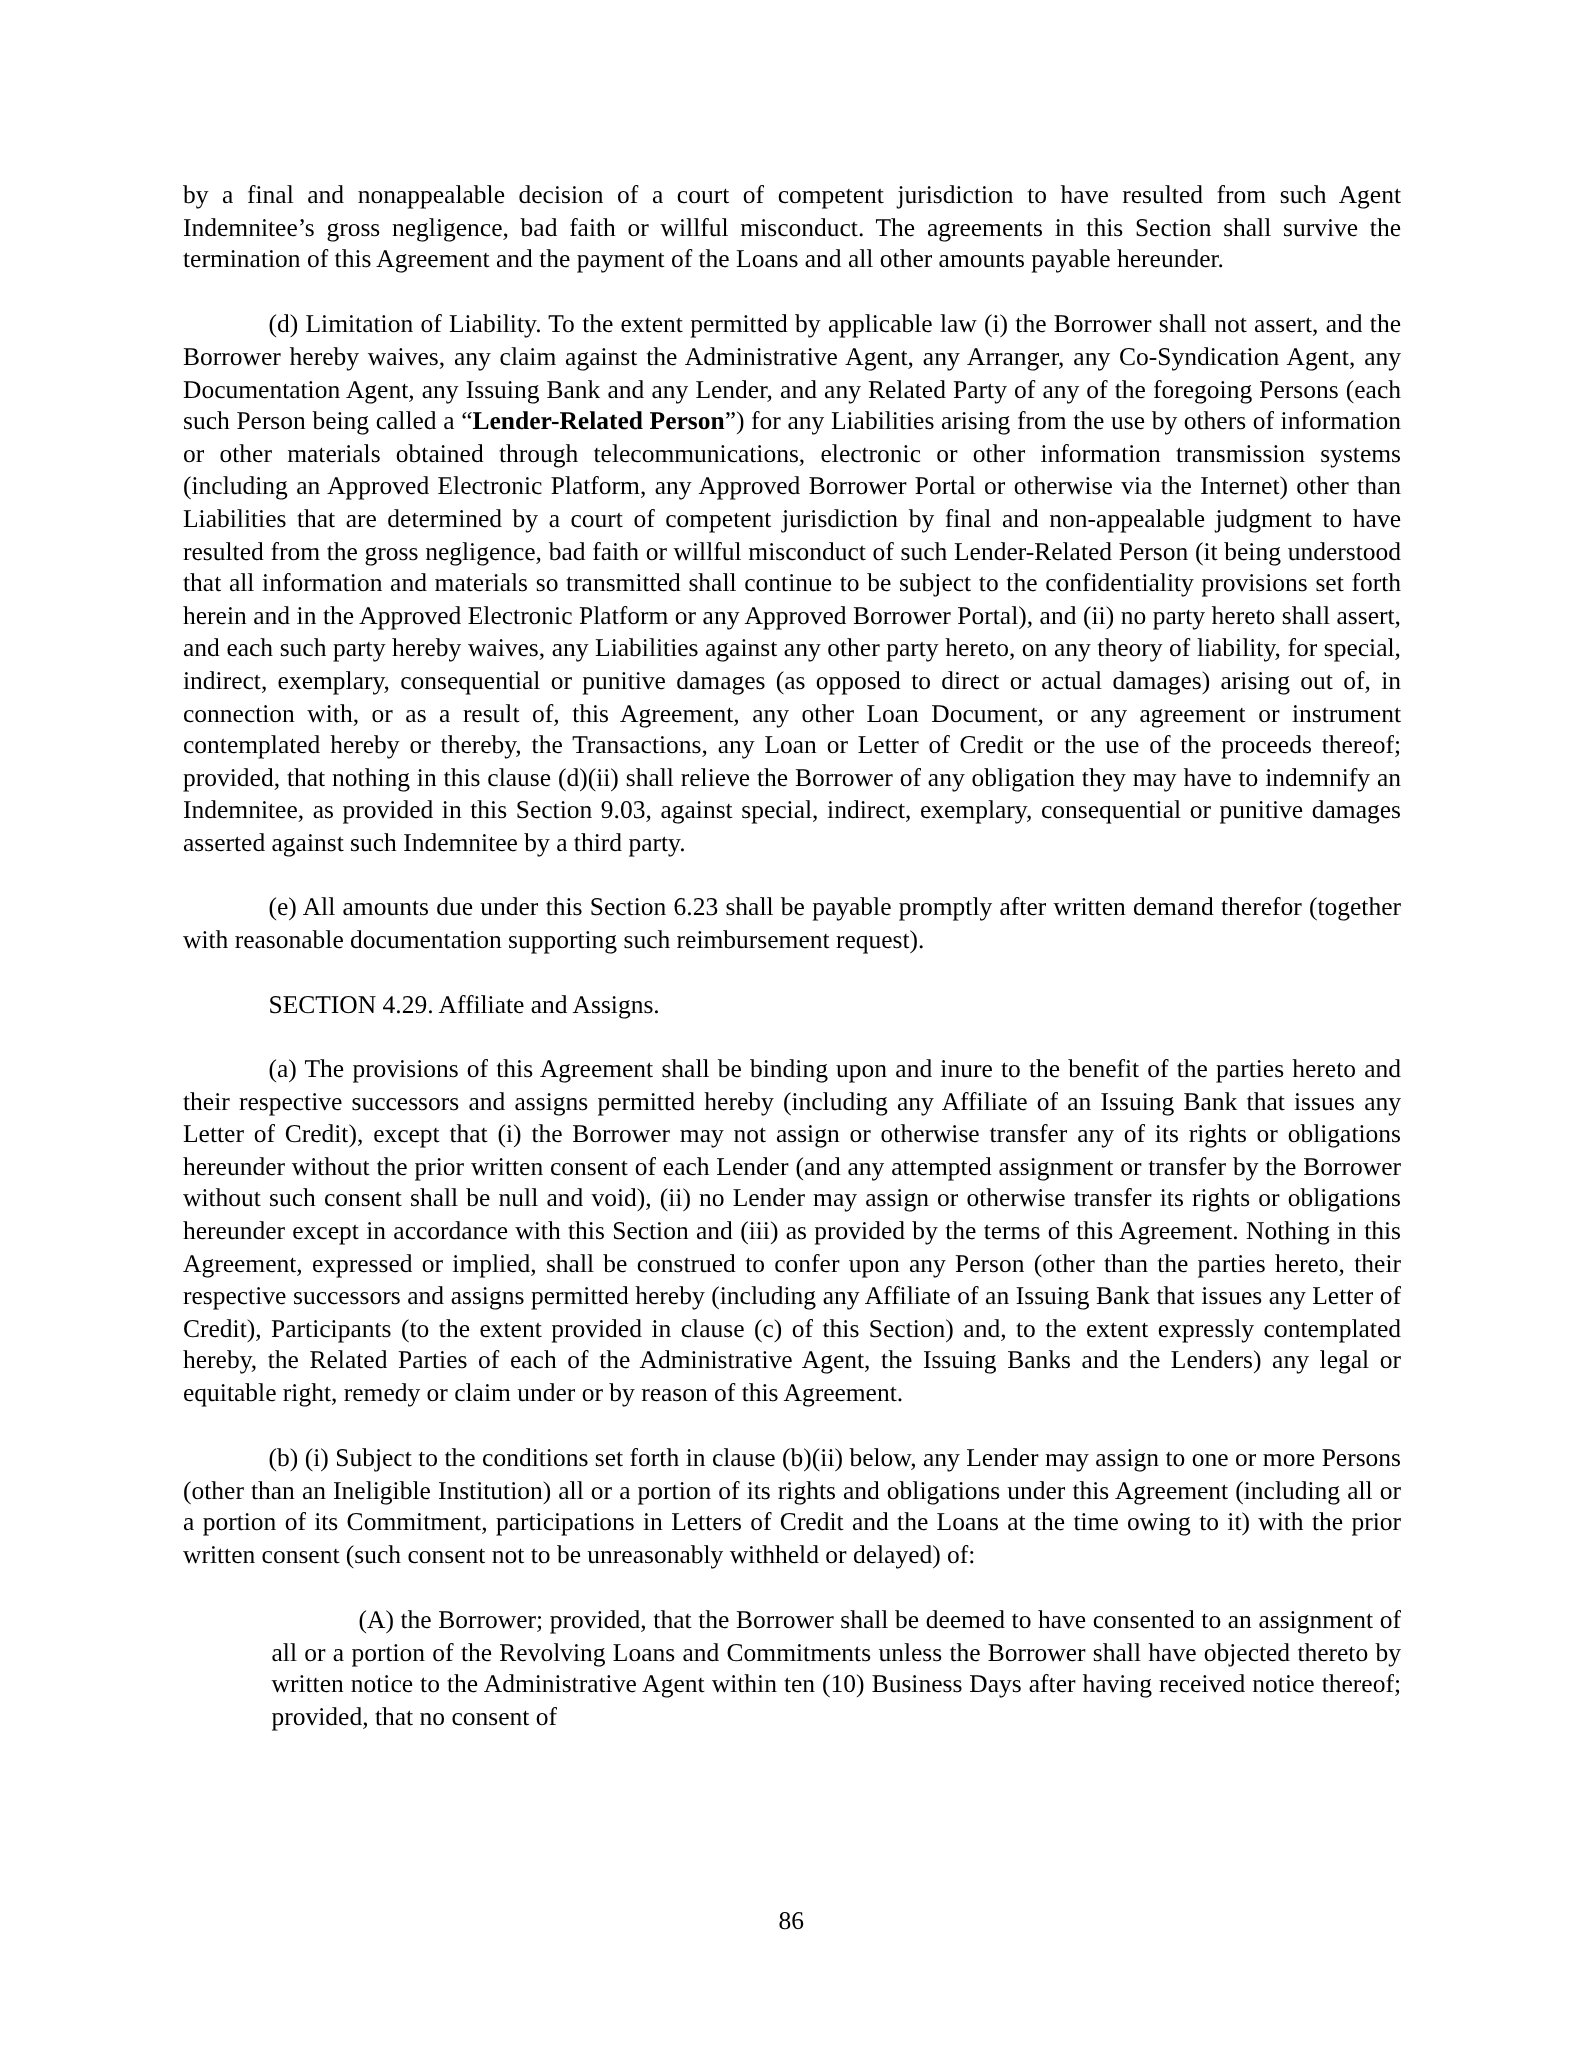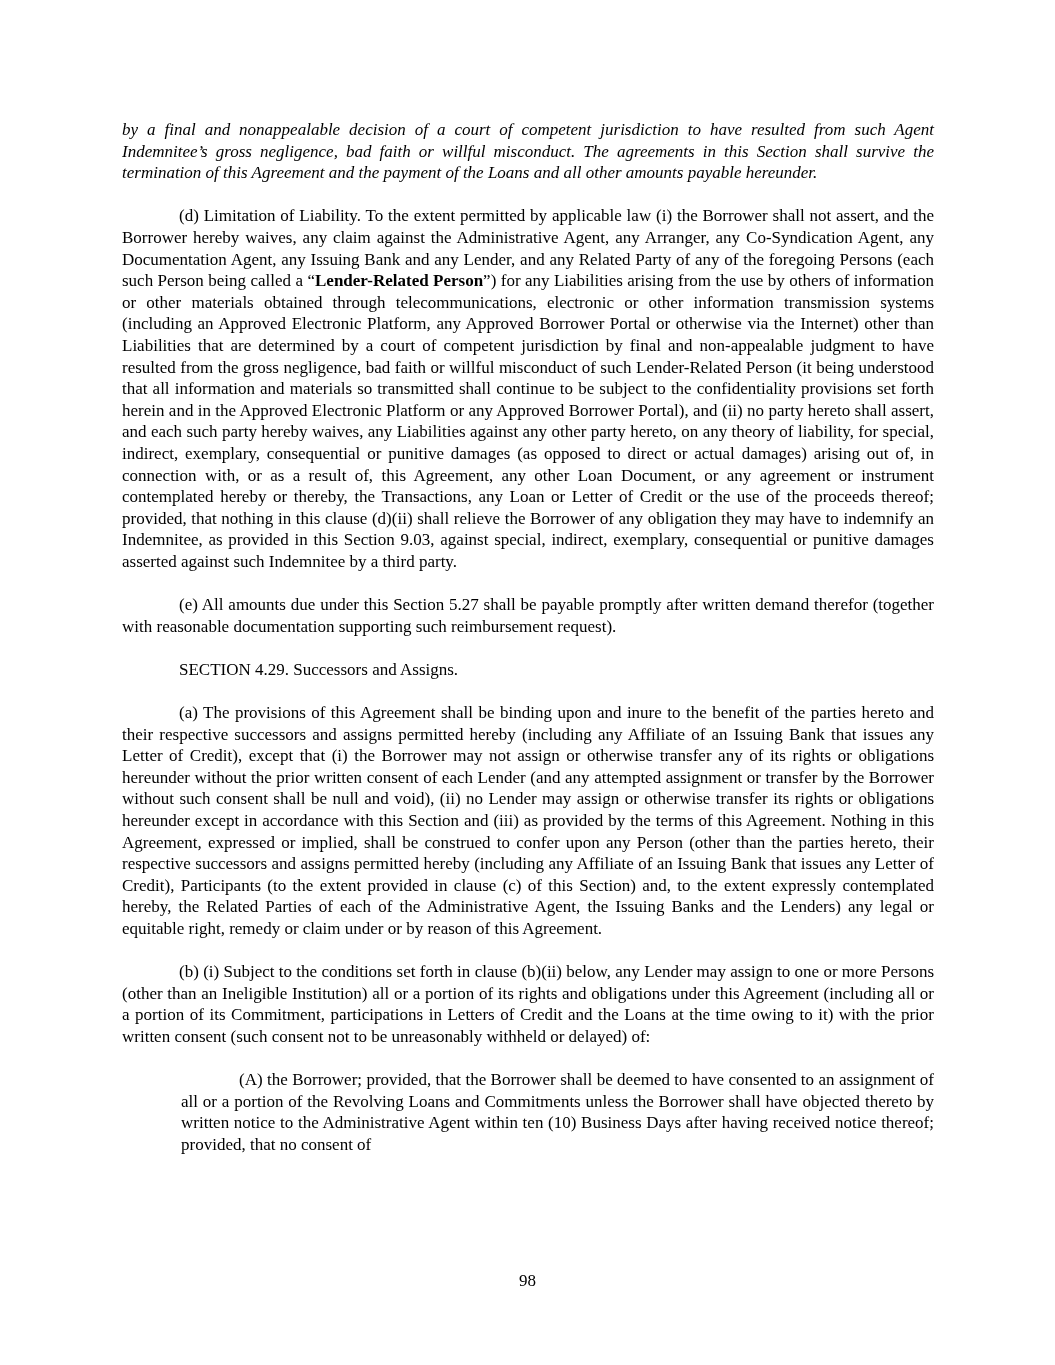--- a/index.html
+++ b/index.html
@@ -24,21 +24,20 @@
     top: 119px;
     width: 812px;
   }
   .para {
     margin: 0 0 21.6px 0;
     text-align: justify;
     text-indent: 57px;
   }
   .para.noindent {
     text-indent: 0;
-    font-style: italic;
   }
   .para.sub {
     margin-left: 59px;
     text-indent: 58px;
   }
   .u  { }
   .bi { font-weight: bold; }
   .pagenum {
     position: absolute;
     left: 0;
@@ -48,20 +47,20 @@
     font-size: 17px;
   }
 </style>
 </head>
 <body>
 
 <div class="page">
   <div class="content">
     <p class="para noindent"><span>by a final and nonappealable decision of a court of competent jurisdiction to have resulted from such Agent Indemnitee’s gross negligence, bad faith or willful misconduct. The agreements in this Section shall survive the termination of this Agreement and the payment of the Loans and all other amounts payable hereunder.</span></p>
     <p class="para"><span>(d) </span><span class="u">Limitation of Liability</span><span>. To the extent permitted by applicable law (i) the Borrower shall not assert, and the Borrower hereby waives, any claim against the Administrative Agent, any Arranger, any Co-Syndication Agent, any Documentation Agent, any Issuing Bank and any Lender, and any Related Party of any of the foregoing Persons (each such Person being called a “</span><span class="bi">Lender-Related Person</span><span>”) for any Liabilities arising from the use by others of information or other materials obtained through telecommunications, electronic or other information transmission systems (including an Approved Electronic Platform, any Approved Borrower Portal or otherwise via the Internet) other than Liabilities that are determined by a court of competent jurisdiction by final and non-appealable judgment to have resulted from the gross negligence, bad faith or willful misconduct of such Lender-Related Person (it being understood that all information and materials so transmitted shall continue to be subject to the confidentiality provisions set forth herein and in the Approved Electronic Platform or any Approved Borrower Portal), and (ii) no party hereto shall assert, and each such party hereby waives, any Liabilities against any other party hereto, on any theory of liability, for special, indirect, exemplary, consequential or punitive damages (as opposed to direct or actual damages) arising out of, in connection with, or as a result of, this Agreement, any other Loan Document, or any agreement or instrument contemplated hereby or thereby, the Transactions, any Loan or Letter of Credit or the use of the proceeds thereof; </span><span class="u">provided</span><span>, that nothing in this clause (d)(ii) shall relieve the Borrower of any obligation they may have to indemnify an Indemnitee, as provided in this Section 9.03, against special, indirect, exemplary, consequential or punitive damages asserted against such Indemnitee by a third party.</span></p>
-    <p class="para"><span>(e) All amounts due under this Section 5.27 shall be payable promptly after written demand therefor (together with reasonable documentation supporting such reimbursement request).</span></p>
-    <p class="para"><span>SECTION 4.29. </span><span class="u">Successors and Assigns</span><span>.</span></p>
+    <p class="para"><span>(e) All amounts due under this Section 6.23 shall be payable promptly after written demand therefor (together with reasonable documentation supporting such reimbursement request).</span></p>
+    <p class="para"><span>SECTION 4.29. </span><span class="u">Affiliate and Assigns</span><span>.</span></p>
     <p class="para"><span>(a) The provisions of this Agreement shall be binding upon and inure to the benefit of the parties hereto and their respective successors and assigns permitted hereby (including any Affiliate of an Issuing Bank that issues any Letter of Credit), except that (i) the Borrower may not assign or otherwise transfer any of its rights or obligations hereunder without the prior written consent of each Lender (and any attempted assignment or transfer by the Borrower without such consent shall be null and void), (ii) no Lender may assign or otherwise transfer its rights or obligations hereunder except in accordance with this Section and (iii) as provided by the terms of this Agreement. Nothing in this Agreement, expressed or implied, shall be construed to confer upon any Person (other than the parties hereto, their respective successors and assigns permitted hereby (including any Affiliate of an Issuing Bank that issues any Letter of Credit), Participants (to the extent provided in clause (c) of this Section) and, to the extent expressly contemplated hereby, the Related Parties of each of the Administrative Agent, the Issuing Banks and the Lenders) any legal or equitable right, remedy or claim under or by reason of this Agreement.</span></p>
     <p class="para"><span>(b) (i) Subject to the conditions set forth in clause (b)(ii) below, any Lender may assign to one or more Persons (other than an Ineligible Institution) all or a portion of its rights and obligations under this Agreement (including all or a portion of its Commitment, participations in Letters of Credit and the Loans at the time owing to it) with the prior written consent (such consent not to be unreasonably withheld or delayed) of:</span></p>
     <p class="para sub"><span>(A) the Borrower; </span><span class="u">provided</span><span>, that the Borrower shall be deemed to have consented to an assignment of all or a portion of the Revolving Loans and Commitments unless the Borrower shall have objected thereto by written notice to the Administrative Agent within ten (10) Business Days after having received notice thereof; </span><span class="u">provided</span><span>, that no consent of</span></p>
   </div>
-  <div class="pagenum">98</div>
+  <div class="pagenum">86</div>
 </div>
 
 </body></html>

